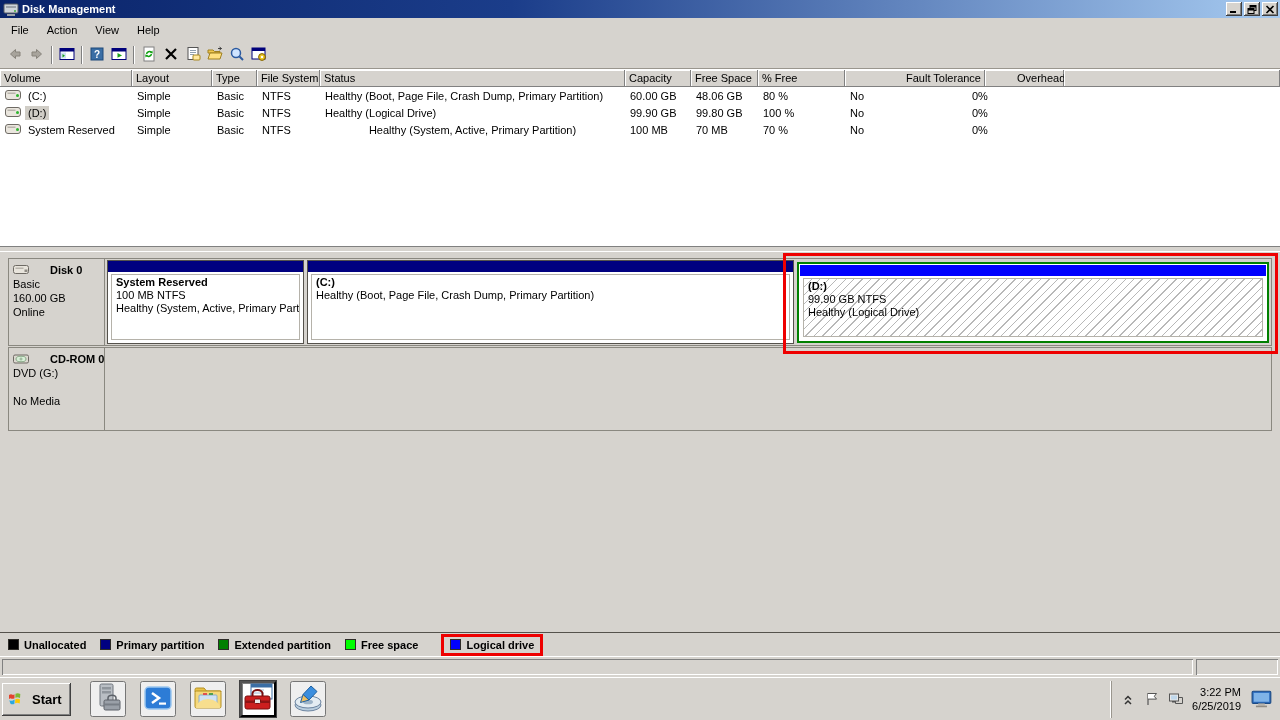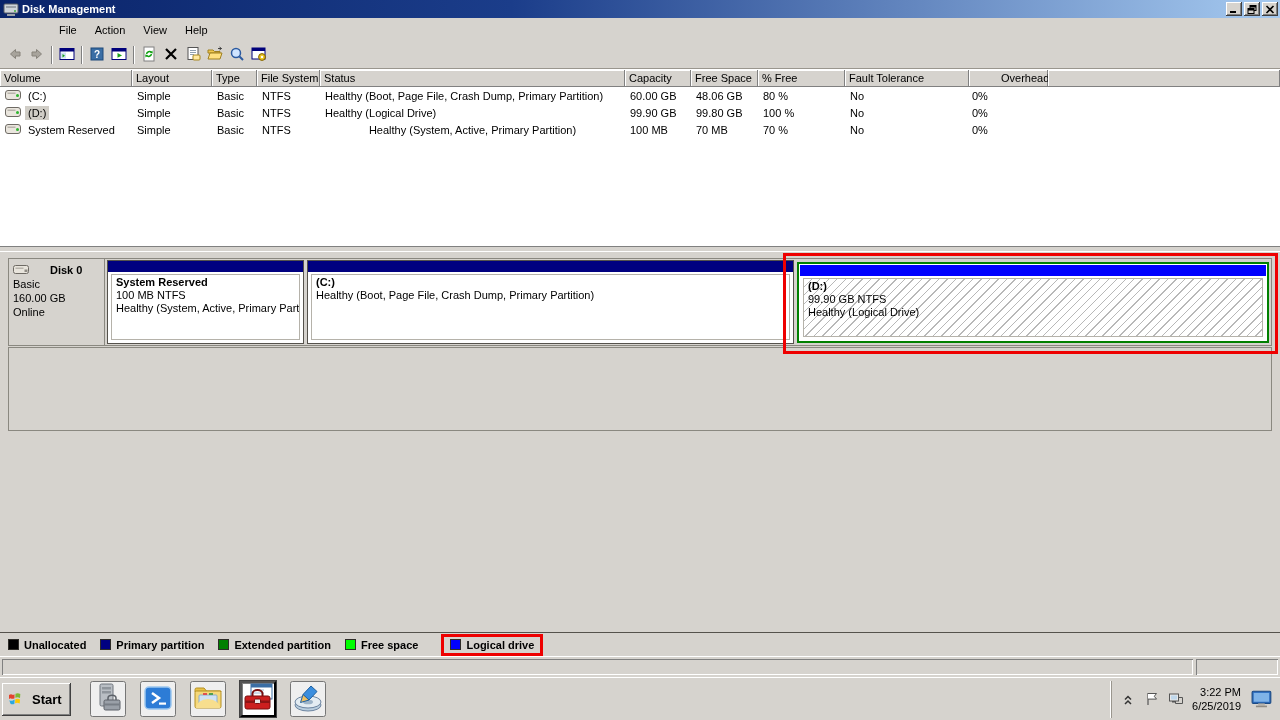--- a/index.html
+++ b/index.html
@@ -11,21 +11,21 @@
   
   .titlebar { height:18px; background:linear-gradient(to right,#0a246a 0%,#1b3d8a 40%,#a6caf0 100%);
               display:flex; align-items:center; padding:0 2px; color:#fff; font-weight:bold; }
   .title-icon { width:16px; height:16px; margin:0 3px 0 1px; display:inline-flex; }
   .winbtns { margin-left:auto; display:flex; gap:2px; }
   .winbtn { width:16px; height:14px; background:#d6d3ce; border:none; padding:0;
             display:flex; align-items:center; justify-content:center;
             box-shadow: inset -1px -1px #404040, inset 1px 1px #fff, inset -2px -2px #808080; }
 
   
-  .menubar { height:24px; display:flex; align-items:center; padding-left:2px; background:#d6d3ce;margin-left:48px; }
+  .menubar { height:24px; display:flex; align-items:center; padding-left:2px; background:#d6d3ce; }
   .menu-item { padding:3px 9px; }
   .toolbar { height:27px; display:flex; align-items:center; padding:0 4px; background:#d6d3ce;
              border-bottom:1px solid #9a968e; }
   .tb-btn { width:22px; height:22px; display:flex; align-items:center; justify-content:center; background:transparent; border:none; }
   .tb-sep { width:2px; height:18px; border-left:1px solid #808080; border-right:1px solid #fff; margin:0 3px; }
 
   
   .listpane { height:177px; background:#fff; border-top:1px solid #fff; overflow:hidden; }
   .listheader { display:flex; height:17px; }
   .hcell { background:#d6d3ce; box-shadow: inset -1px -1px #808080, inset 1px 1px #fff;
@@ -214,21 +214,21 @@
     <div class="listpane">
       <div class="listheader" id="listheader">
           <div class="hcell" style="width: 132px;">Volume</div>
           <div class="hcell" style="width: 80px;">Layout</div>
           <div class="hcell" style="width: 45px;">Type</div>
           <div class="hcell" style="width: 63px;">File System</div>
           <div class="hcell" style="width: 305px;">Status</div>
           <div class="hcell" style="width: 66px;">Capacity</div>
           <div class="hcell" style="width: 67px;">Free Space</div>
           <div class="hcell" style="width: 87px;">% Free</div>
-          <div class="hcell" style="width: 124px;">Fault Tolerance</div>
+          <div class="hcell" style="width: 140px; text-align: right;">Fault Tolerance</div>
           <div class="hcell" style="width: 79px; padding-left: 32px;">Overhead</div>
           <div class="hcell" style="flex: 1 1 0%; width: auto;"></div>
         </div>
       <div id="listrows">
           <div class="lrow">
             <div class="lcell volcell" style="width: 132px;">
               <span><svg viewBox="0 0 16 10" width="16" height="10">
                   <rect x="0.5" y="0.5" width="15" height="9" rx="2.5" fill="#eae6de" stroke="#6e6a64"></rect>
                   <rect x="2.5" y="2.5" width="8" height="1.5" fill="#b8b4ac"></rect>
                   <circle cx="12.5" cy="5.5" r="1.5" fill="#2fb52f"></circle>
@@ -328,20 +328,35 @@
                   <div class="pname">(D:)</div>
                   <div>99.90 GB NTFS</div>
                   <div>Healthy (Logical Drive)</div>
                 </div>
               </div>
             </div>
           </div>
       </div>
 
       <div class="disk-row cd-row">
+        <div class="disk-info">
+          <div class="disk-title">
+            <span class="disk-ic">
+                <svg viewBox="0 0 17 12" width="17" height="12">
+                  <rect x="0.5" y="2" width="15" height="8" rx="1.5" fill="#dcd8d0" stroke="#6e6a64"></rect>
+                  <ellipse cx="8" cy="6" rx="5" ry="2.8" fill="#d8efd8" stroke="#86a886"></ellipse>
+                  <circle cx="8" cy="6" r="1" fill="#fff" stroke="#86a886"></circle>
+                </svg>
+              </span>
+            <b>CD-ROM 0</b>
+          </div>
+          <div>DVD (G:)</div>
+          <div class="spacer-line"></div>
+          <div>No Media</div>
+        </div>
         <div class="cd-empty"></div>
       </div>
     </div>
 
     <div class="legendbar" id="legendbar">
         <span class="legend-item">
           <span class="legend-swatch" style="background: rgb(0, 0, 0);"></span>
           <span>Unallocated</span>
         </span>
         <span class="legend-item">

